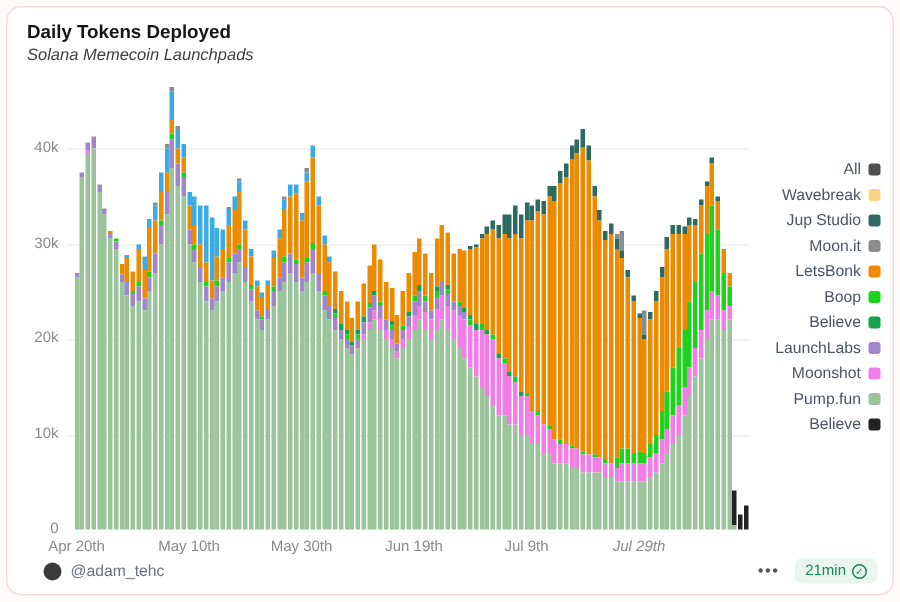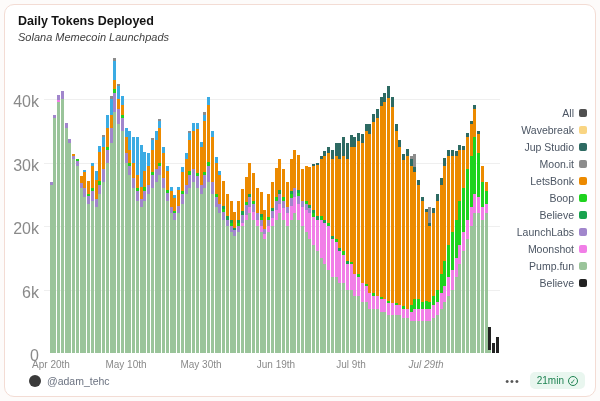--- a/index.html
+++ b/index.html
@@ -4,21 +4,21 @@
 <style>
   * { margin:0; padding:0; box-sizing:border-box; }
   html,body { width:600px; height:401px; background:#fdfbfa; font-family:"Liberation Sans", sans-serif; overflow:hidden; }
   .card { position:absolute; left:4px; top:4px; width:592px; height:393px; background:#ffffff;
           border:1px solid #f3dcd4; border-radius:10px; }
   .hdr { position:absolute; left:13px; top:9px; }
   .title { font-size:12.5px; font-weight:bold; color:#141414; }
   .subtitle { font-size:11px; font-style:italic; color:#3f3f3f; margin-top:3px; }
 
   .yaxis { position:absolute; left:0; top:51px; width:34px; height:297px; }
-  .ylab { position:absolute; right:0; font-size:16px; color:#8a8a8a; }
+  .ylab { position:absolute; right:0; font-size:10px; color:#8a8a8a; }
   .xaxis { position:absolute; left:39px; top:354px; width:456px; height:14px; }
   .xlab { position:absolute; transform:translateX(-50%); font-size:10px; color:#8a8a8a; white-space:nowrap; }
 
   .plot { position:absolute; left:39px; top:51px; width:456px; height:297px; }
   .gridline { position:absolute; left:0; width:100%; height:1px; background:#efefef; z-index:0; }
   .bar { position:absolute; bottom:0; width:3px; display:flex; flex-direction:column-reverse; z-index:1; }
   .bar div { width:100%; }
 
   .watermark { position:absolute; left:227px; top:188px; display:flex; align-items:center; z-index:2; pointer-events:none; }
   .wm-circle { width:50px; height:50px; border-radius:50%; opacity:.45;
@@ -44,21 +44,21 @@
 <body>
 
 <div class="card">
   <div class="hdr">
     <div class="title">Daily Tokens Deployed</div>
     <div class="subtitle">Solana Memecoin Launchpads</div>
   </div>
 
   <div class="yaxis">
       <div class="ylab" style="top: 291px;">0</div>
-      <div class="ylab" style="top: 227.5px;">6k</div>
+      <div class="ylab" style="top: 227.5px;">10k</div>
       <div class="ylab" style="top: 164px;">20k</div>
       <div class="ylab" style="top: 100.5px;">30k</div>
       <div class="ylab" style="top: 37px;">40k</div>
     </div>
   <div class="plot">
       <div class="gridline" style="top: 233.5px;"></div>
       <div class="gridline" style="top: 170px;"></div>
       <div class="gridline" style="top: 106.5px;"></div>
       <div class="gridline" style="top: 43px;"></div>
       <div class="bar" style="left: 5.5px; width: 3px;">

